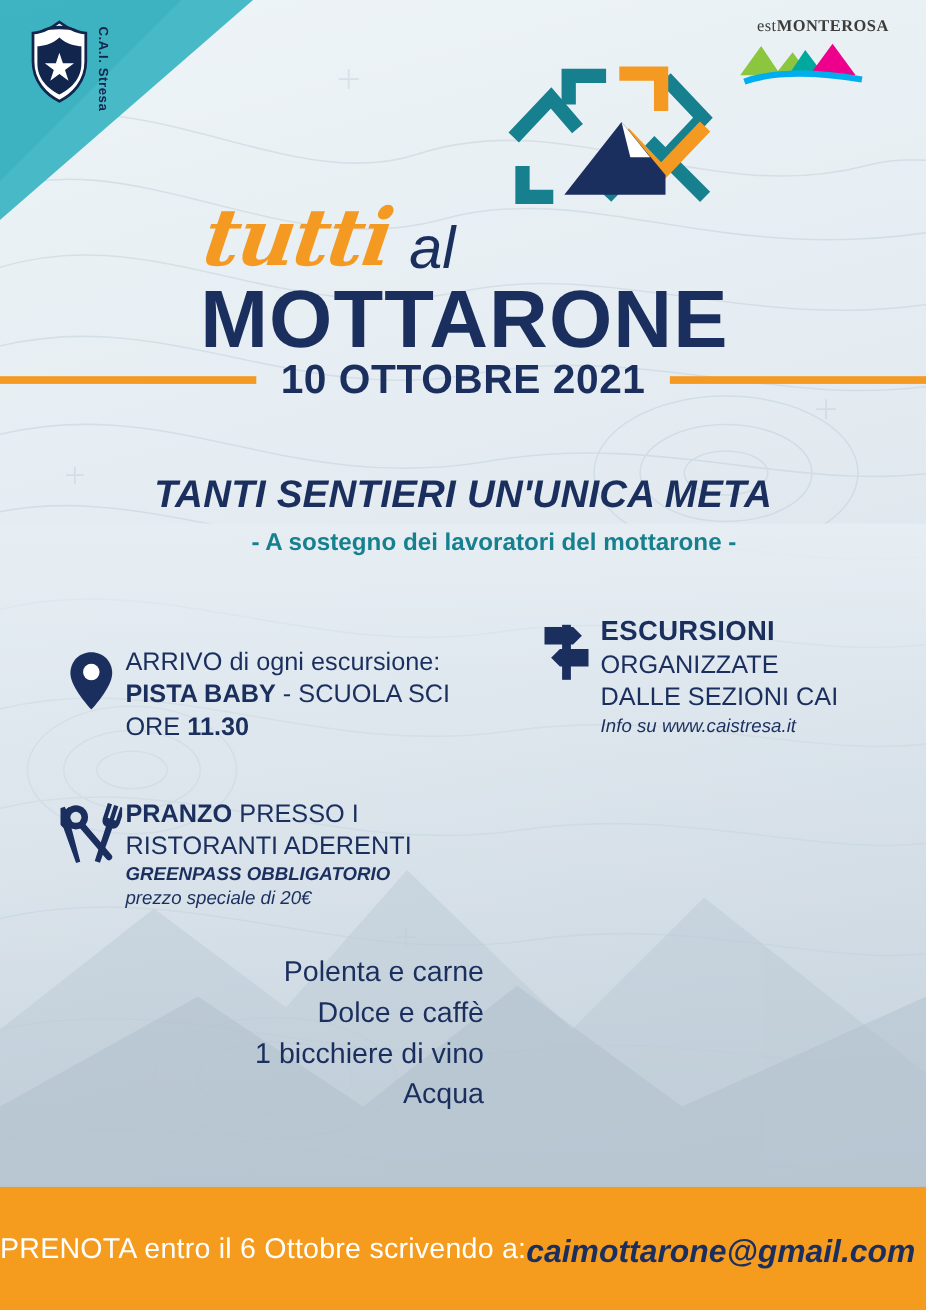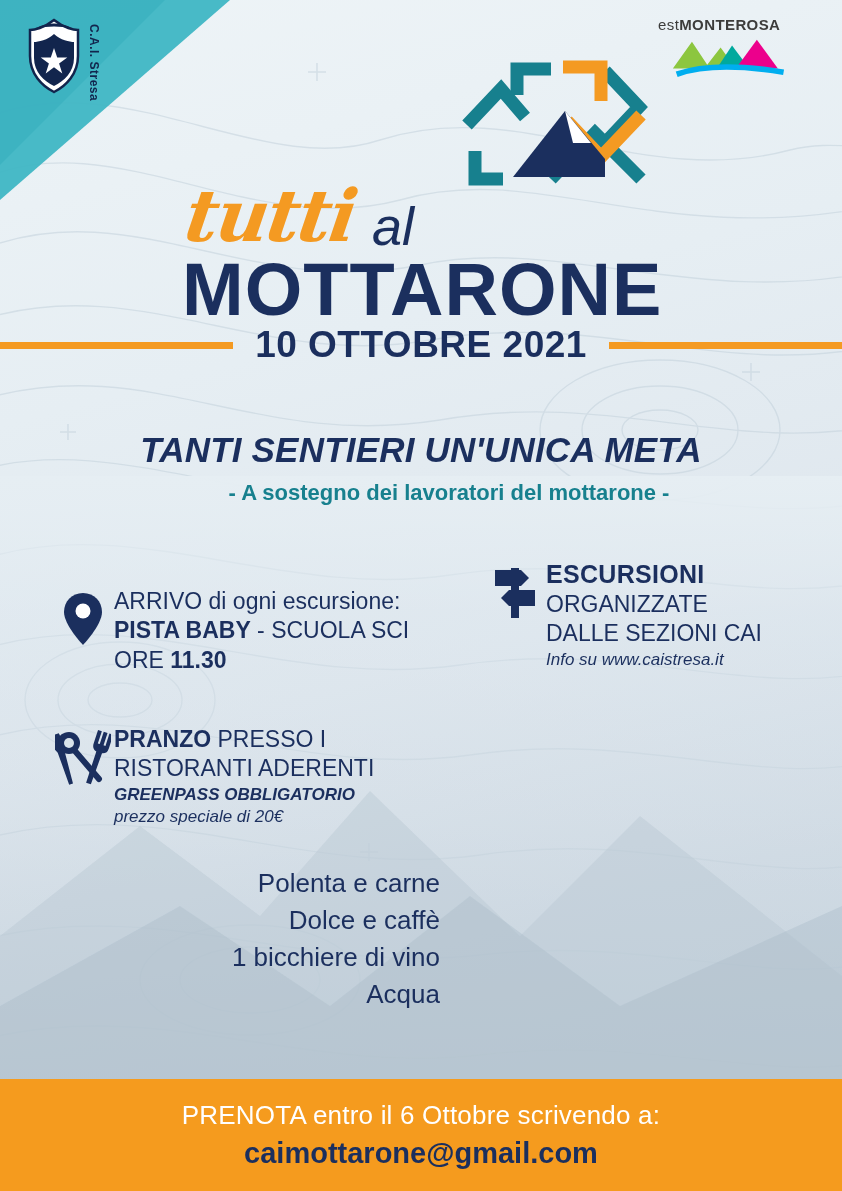--- a/index.html
+++ b/index.html
@@ -81,22 +81,23 @@
     color: #12254d;
     margin-left: 4px;
     margin-top: 6px;
     line-height: 1.15;
     text-align: left;
   }
   .est-logo {
     position: absolute;
     top: 16px;
     right: 34px;
-    text-align: left;
+    text-align: right;
     width: 150px;
+    font-family: Liberation Serif, serif;
   }
   .est-logo .est-line {
     font-size: 15px;
     letter-spacing: 0.4px;
     color: #3c3c3b;
   }
   .est-logo .est-line b { font-weight: bold; }
   .est-mark {
     margin-top: 3px;
     height: 42px;
@@ -250,34 +251,35 @@
 
   
   .footer {
     position: absolute;
     left: 0;
     bottom: 0;
     width: 100%;
     height: 112px;
     background: #f59b1e;
     display: flex;
-    flex-direction: column;
+    flex-direction: row;
     align-items: center;
-    justify-content: center;
+    justify-content: flex-start;
   }
   .footer-line1 {
     font-size: 26px;
     color: #ffffff;
     font-weight: 300;
     letter-spacing: 0.2px;
   }
   .footer-mail {
     margin-top: 6px;
     font-size: 29px;
     font-weight: bold;
+    font-style: italic;
     color: #1b2f5e;
   }
 </style>
 </head>
 <body>
 
 <div class="poster">
 
   <svg class="bg-topo" viewBox="0 0 842 1191" preserveAspectRatio="none">
     <g fill="none" stroke="#c4d2dc" stroke-width="1.4">

